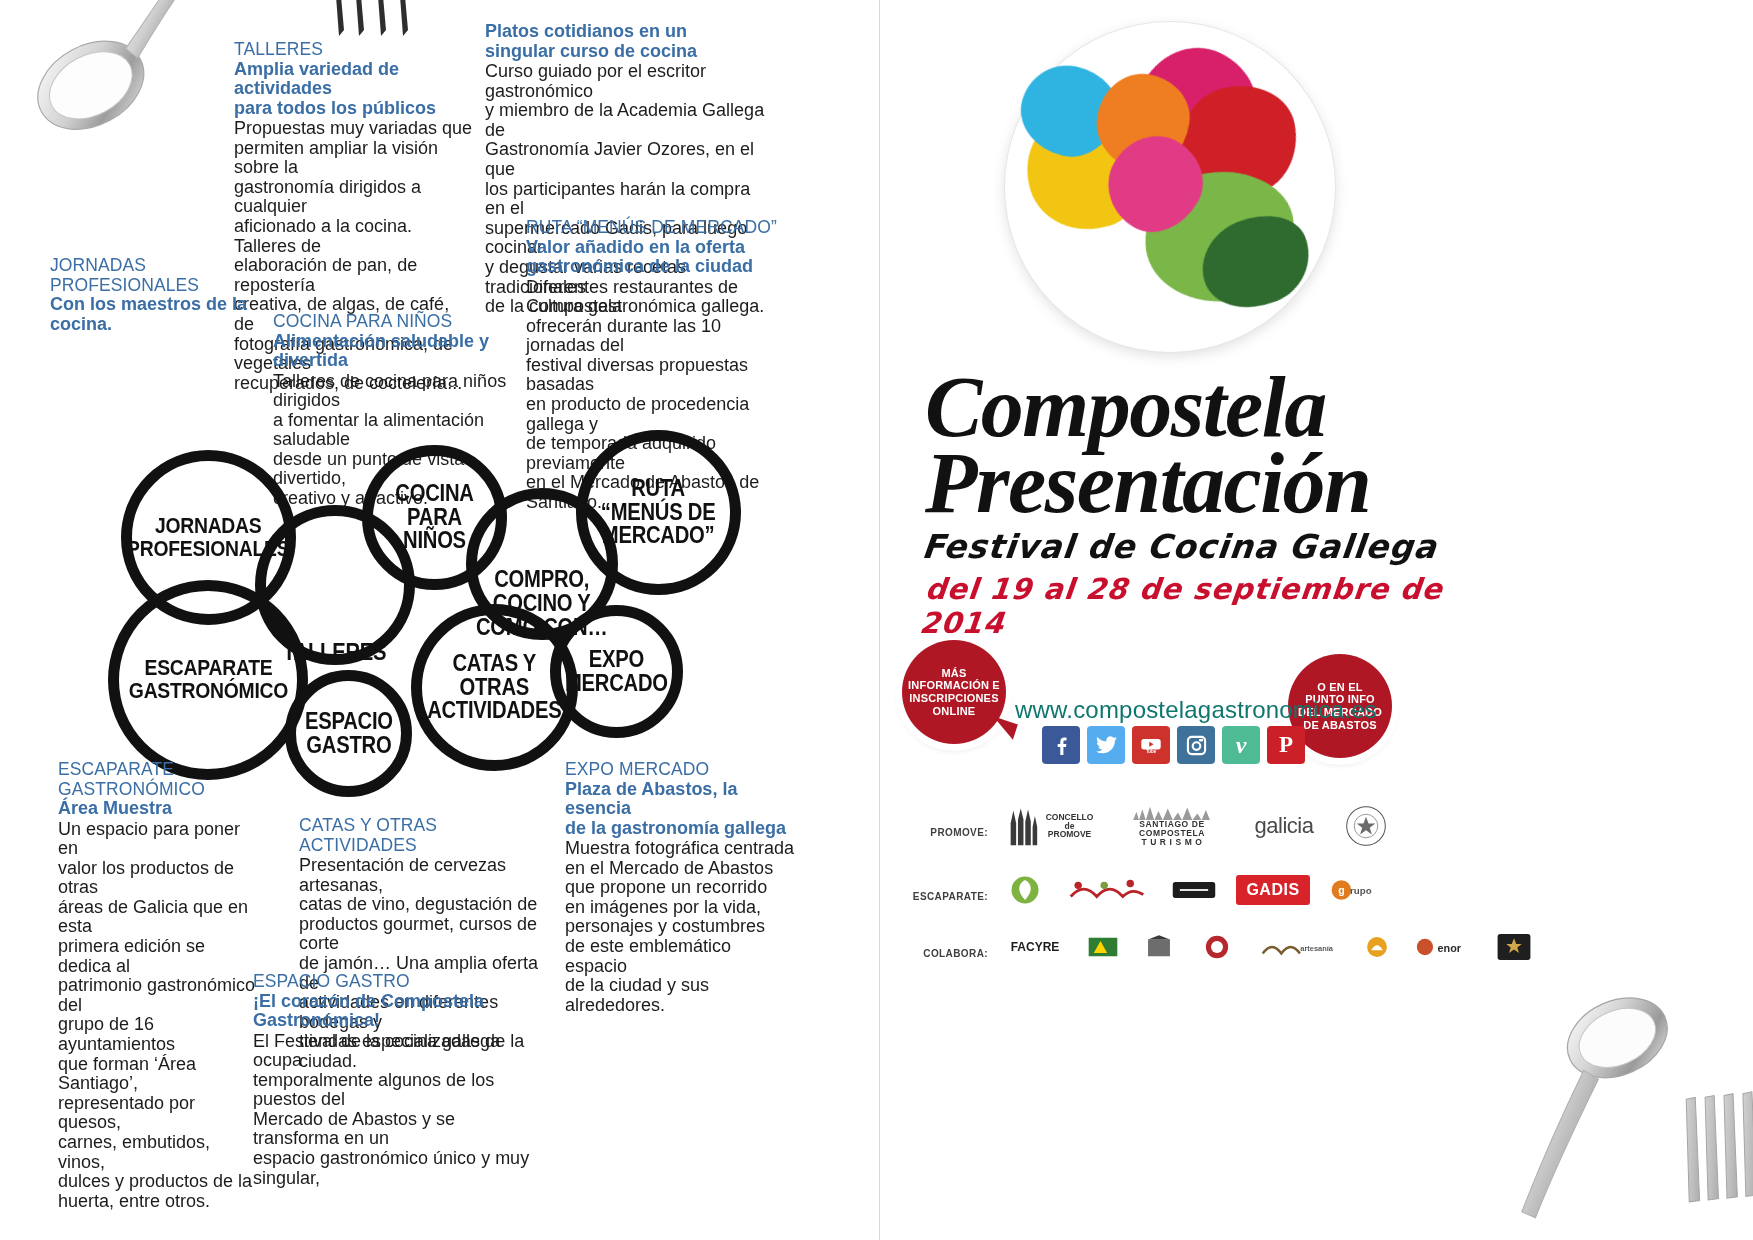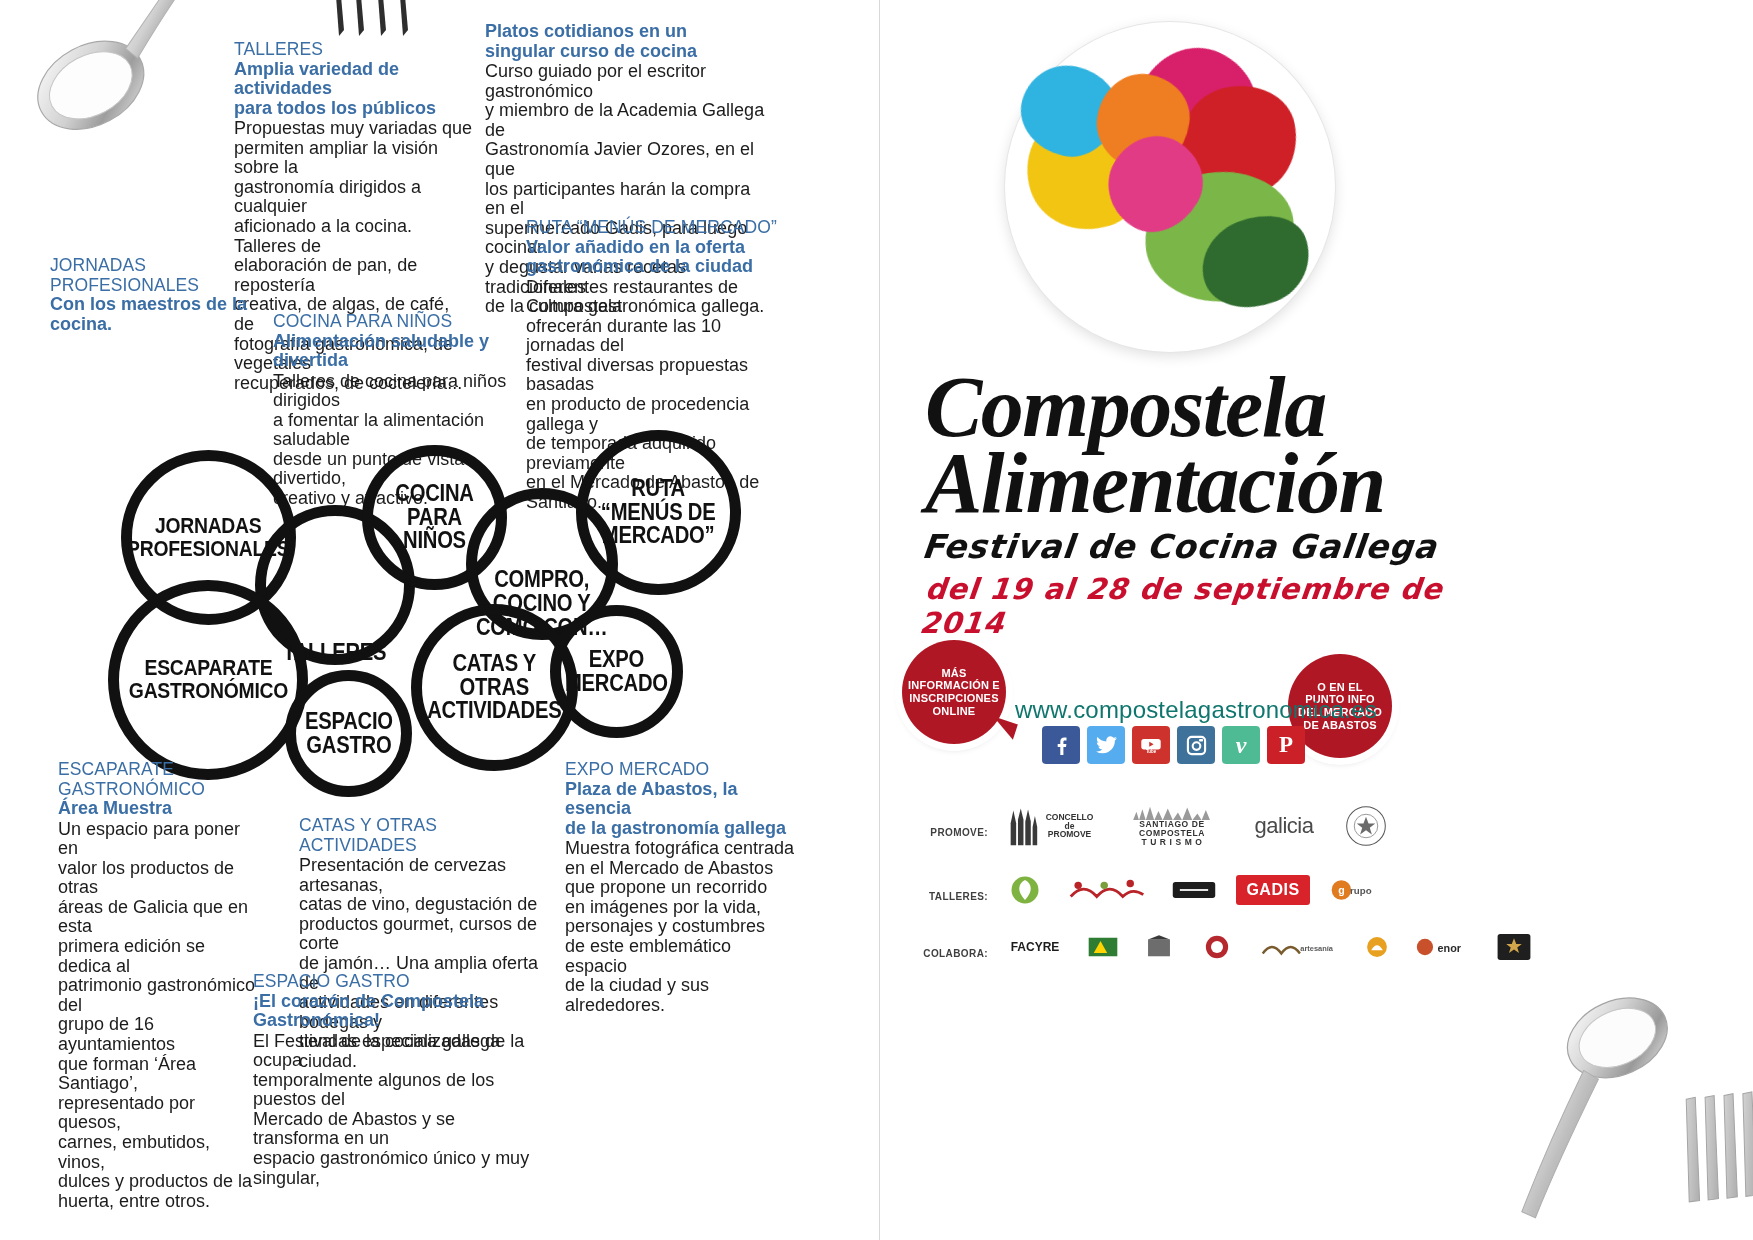--- a/index.html
+++ b/index.html
@@ -289,21 +289,21 @@
       <div class="splash" style="left:132px;top:26px;width:118px;height:122px;background:#d81f6a;transform:rotate(25deg);"></div>
       <div class="splash" style="left:176px;top:64px;width:116px;height:110px;background:#cf2027;transform:rotate(-12deg);"></div>
       <div class="splash" style="left:92px;top:52px;width:92px;height:96px;background:#ef7d21;transform:rotate(8deg);"></div>
       <div class="splash" style="left:140px;top:150px;width:150px;height:130px;background:#7ab648;transform:rotate(-8deg);"></div>
       <div class="splash" style="left:196px;top:196px;width:110px;height:88px;background:#2f6b2f;transform:rotate(-22deg);"></div>
       <div class="splash" style="left:104px;top:114px;width:92px;height:96px;background:#e23b86;transform:rotate(30deg);"></div>
     </div>
 
     <div class="logo-title">
       <div class="l1">Compostela</div>
-      <div class="l2">Alimentación</div>
+      <div class="l2">Presentación</div>
       <div class="script-line">Festival de Cocina Gallega</div>
       <div class="script-date">del 19 al 28 de septiembre de 2014</div>
     </div>
 
     <div class="badge" style="left:22px;top:640px;width:104px;height:104px;font-size:11px;white-space:pre-line;">
       <span>MÁS
 INFORMACIÓN E
 INSCRIPCIONES
 ONLINE</span>
       <span class="tail" style="right:-10px;bottom:8px;border-width:16px 0 0 26px;border-color:#b01725 transparent transparent transparent;transform:rotate(18deg);"></span>
@@ -378,21 +378,21 @@
         <div class="sp-logo" style="width:52px;height:52px;">
           <svg width="50" height="50" viewBox="0 0 50 50">
             <circle cx="25" cy="25" r="23" fill="none" stroke="#555" stroke-width="1.2"></circle>
             <circle cx="25" cy="25" r="14" fill="none" stroke="#888" stroke-width="1"></circle>
             <path d="M25 14 l3 8 h8 l-6.5 5 2.5 8 -7-5 -7 5 2.5-8 -6.5-5 h8 z" fill="#6b6b6b"></path>
           </svg>
         </div>
       </div>
 
       <div class="sp-row">
-        <div class="sp-lab">TALLERES:</div>
+        <div class="sp-lab">ESCAPARATE:</div>
         <div class="sp-logo" style="width:46px;height:36px;">
           <svg width="40" height="34" viewBox="0 0 40 34">
             <circle cx="20" cy="17" r="15" fill="#7fb341"></circle>
             <path d="M20 6 c8 4 9 13 0 22 c-9-9 -8-18 0-22z" fill="#fff"></path>
           </svg>
         </div>
         <div class="sp-logo" style="width:90px;height:34px;">
           <svg width="86" height="30" viewBox="0 0 86 30">
             <path d="M4 22 q14-16 28 0 q14-16 28 0 q10-10 22-2" fill="none" stroke="#b92428" stroke-width="3"></path>
             <circle cx="12" cy="10" r="4" fill="#b92428"></circle>

